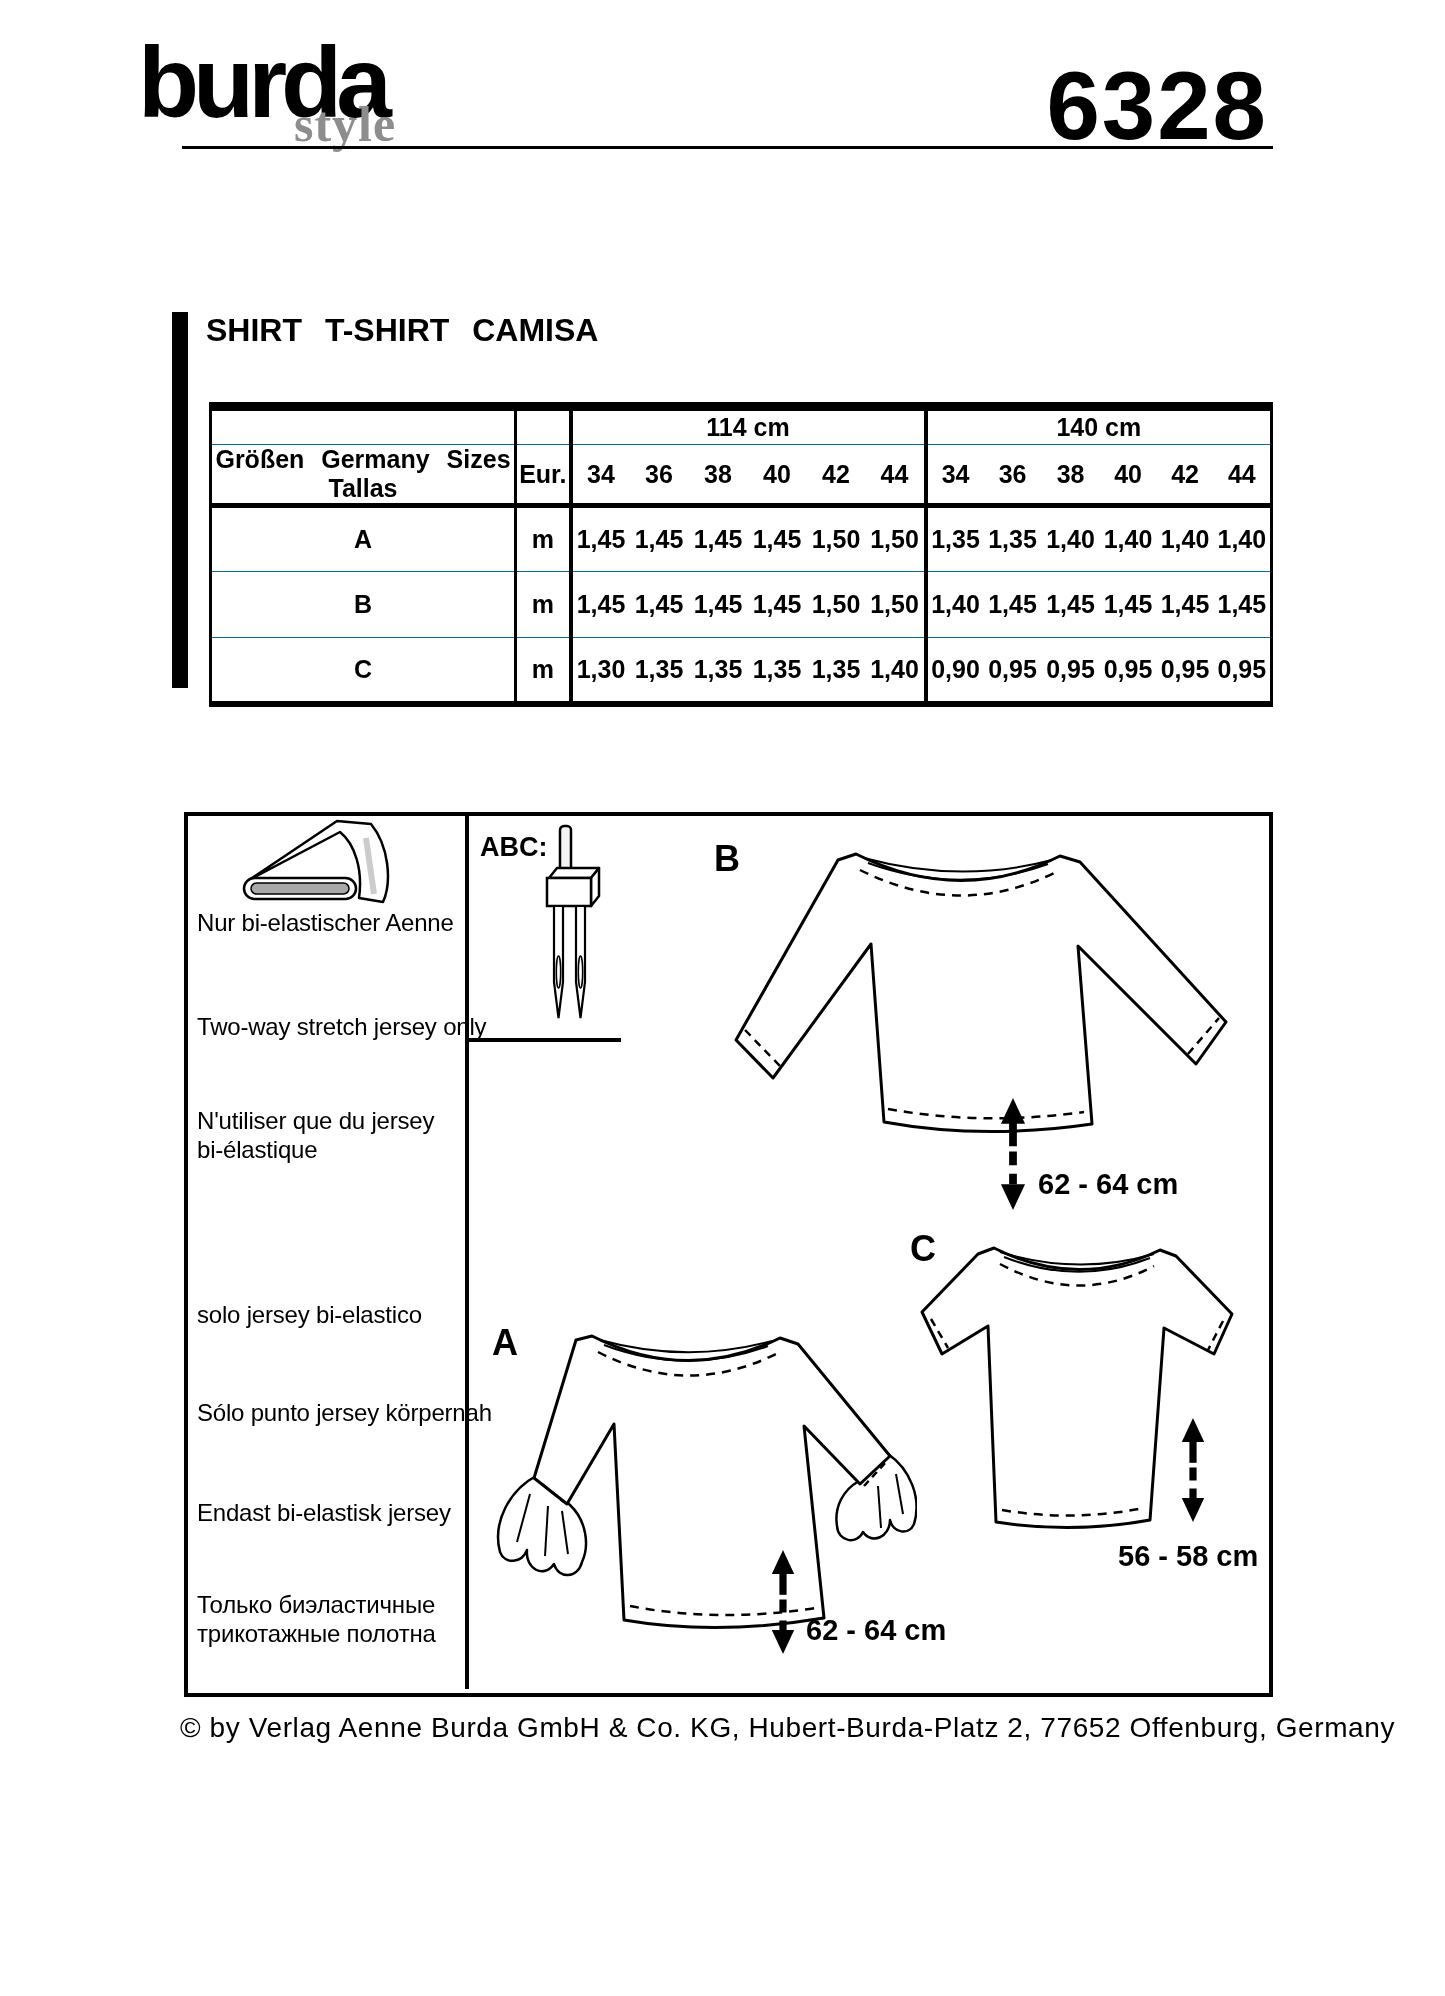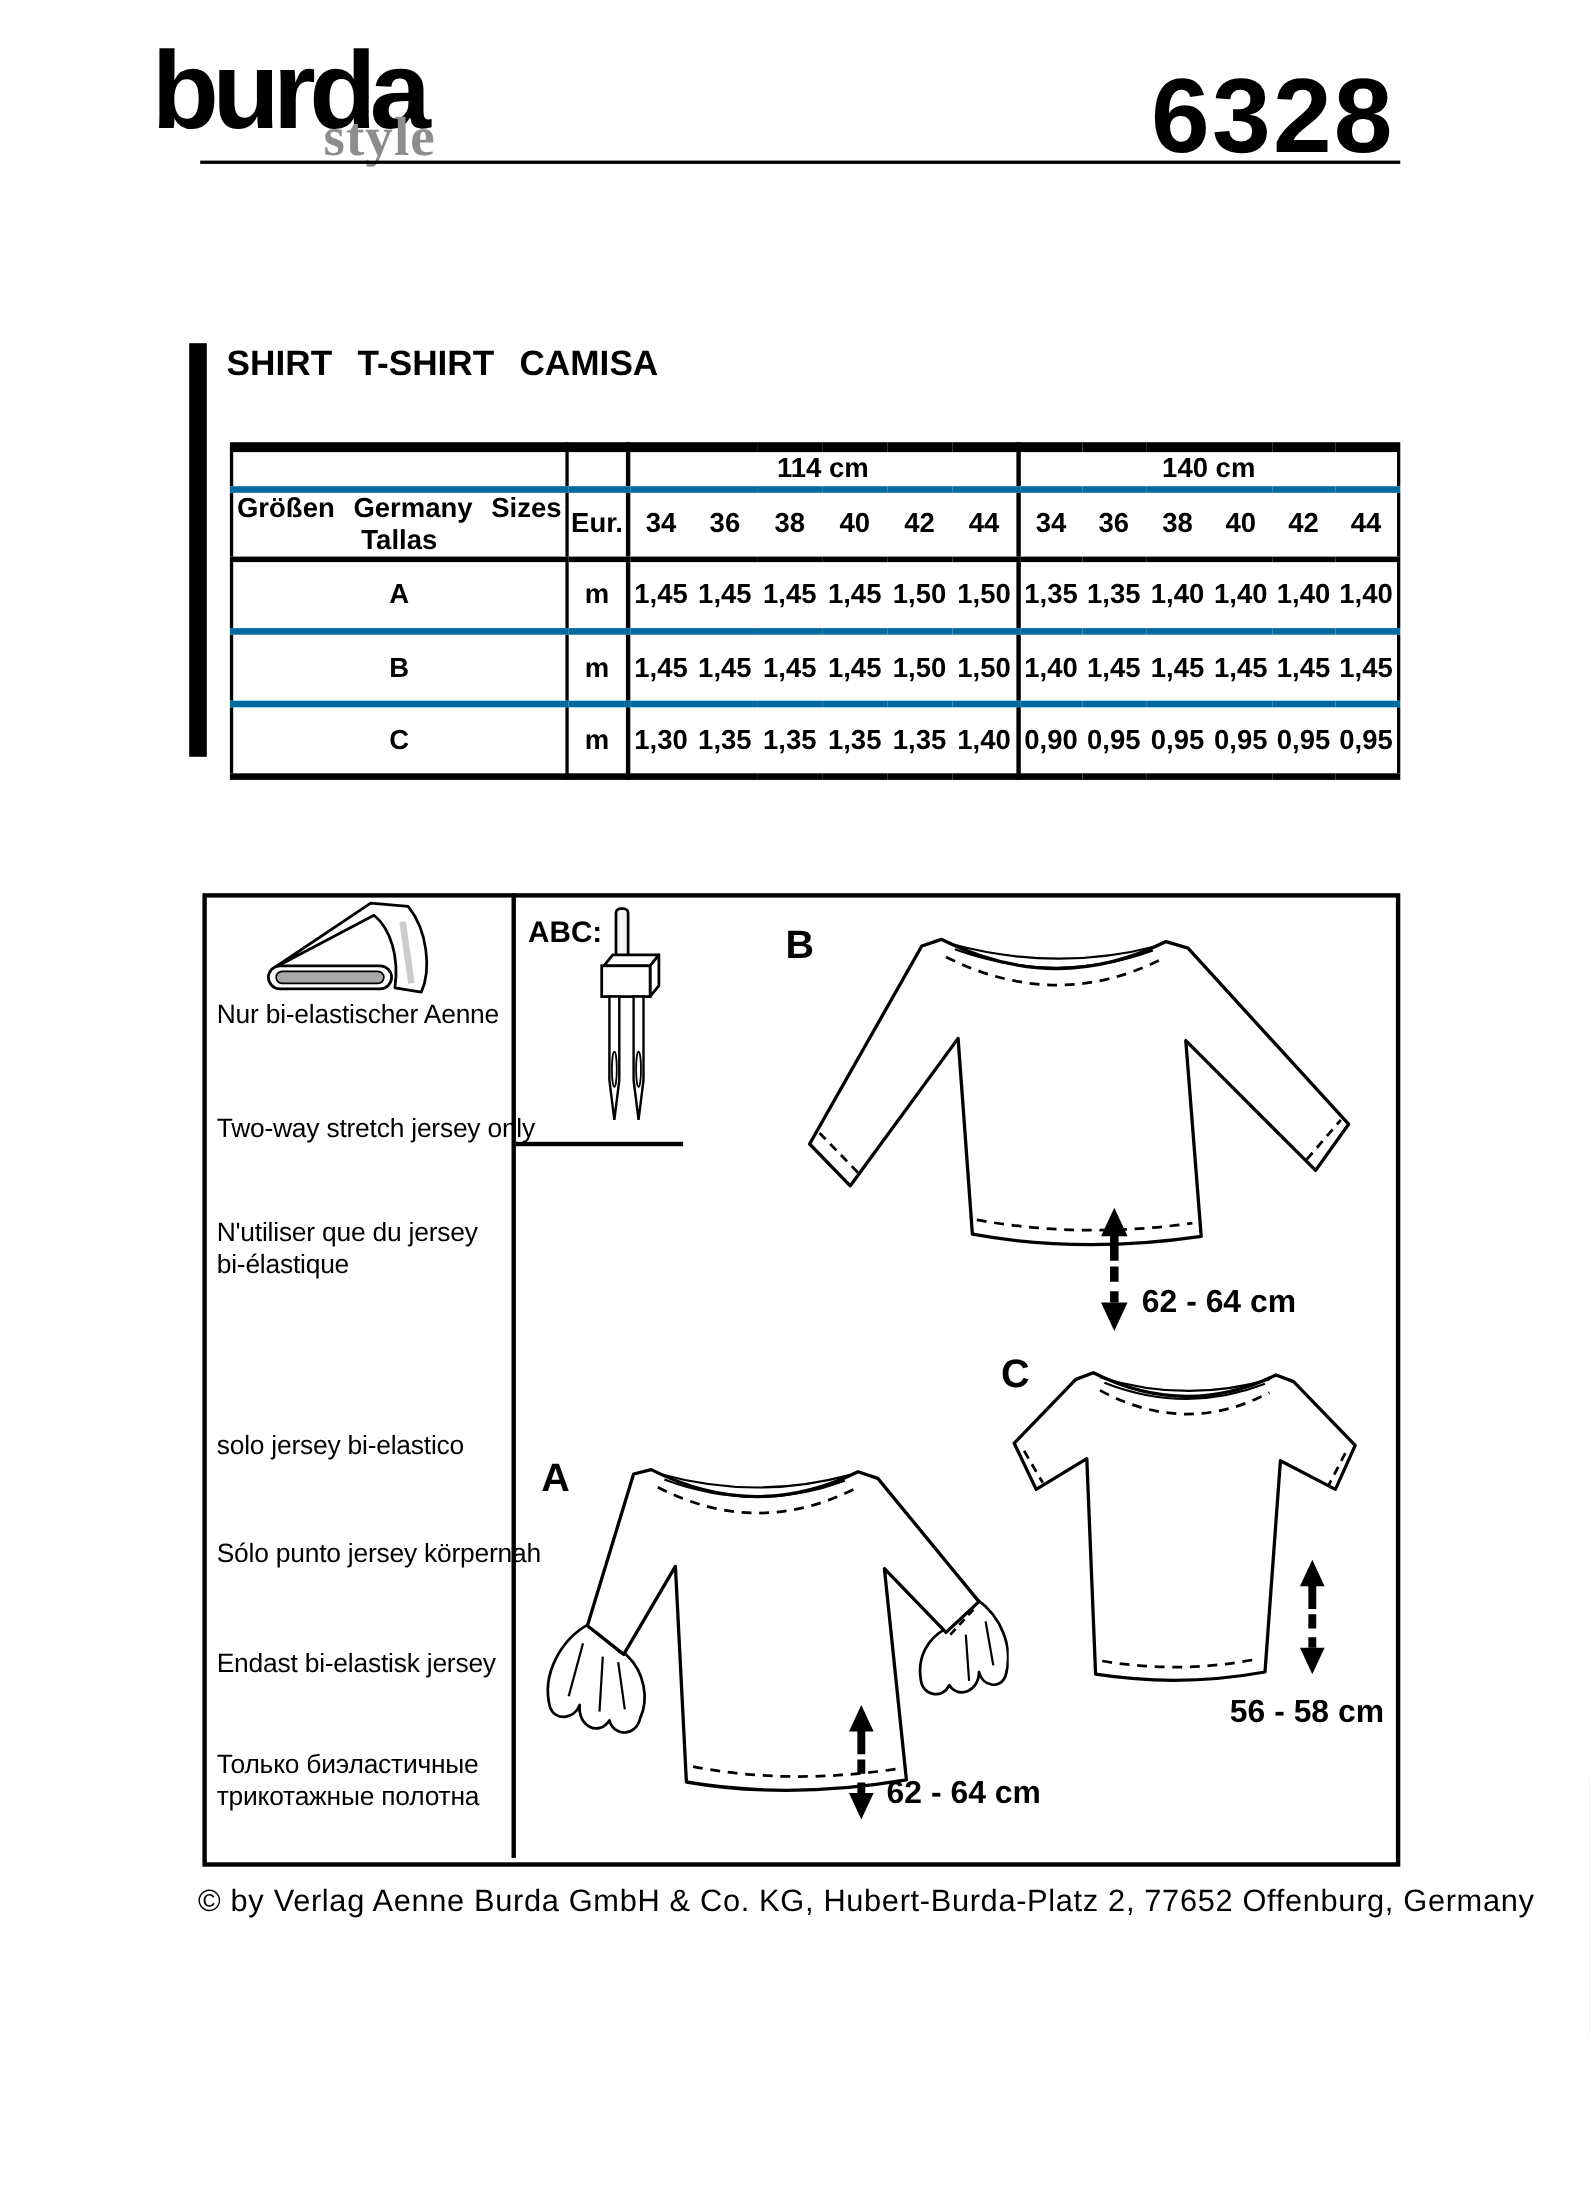--- a/index.html
+++ b/index.html
@@ -16,21 +16,21 @@
   
   .sec-title{font-size:32px;font-weight:bold;word-spacing:14px;letter-spacing:0px;}
   .sec-sub{font-size:25px;}
   .sec-sub b{font-weight:bold;}
   
   table.yardage{border-collapse:collapse;table-layout:fixed;width:1064px;
     border-left:3px solid #000;border-right:3px solid #000;
     border-top:9px solid #000;border-bottom:6px solid #000;}
   table.yardage td{padding:0;font-weight:bold;font-size:25px;text-align:center;vertical-align:middle;overflow:hidden;}
   td.bR3{border-right:3px solid #000;} td.bR4{border-right:4px solid #000;}
-  tr.rB3 td{border-bottom:6px solid #0369a1;margin-top:44px;} tr.rB5 td{border-bottom:5px solid #000;}
+  tr.rB3 td{border-bottom:1px solid #0369a1;margin-top:44px;} tr.rB5 td{border-bottom:5px solid #000;}
   td.lab{text-align:left;padding-left:8px;word-spacing:10px;font-size:26px;}
   td.viewcell{text-align:left;padding-left:16px;font-size:27px;}
   
   .panel{border:4px solid #000;}
   .advice{font-size:24px;line-height:29px;white-space:pre-line;letter-spacing:-0.2px;}
   .view-label{font-size:36px;font-weight:bold;}
   .abc-label{font-size:27px;font-weight:bold;}
   .measure{font-size:29px;font-weight:bold;white-space:nowrap;}
   .copyright{font-size:28px;letter-spacing:0.6px;}
   svg{display:block;}

